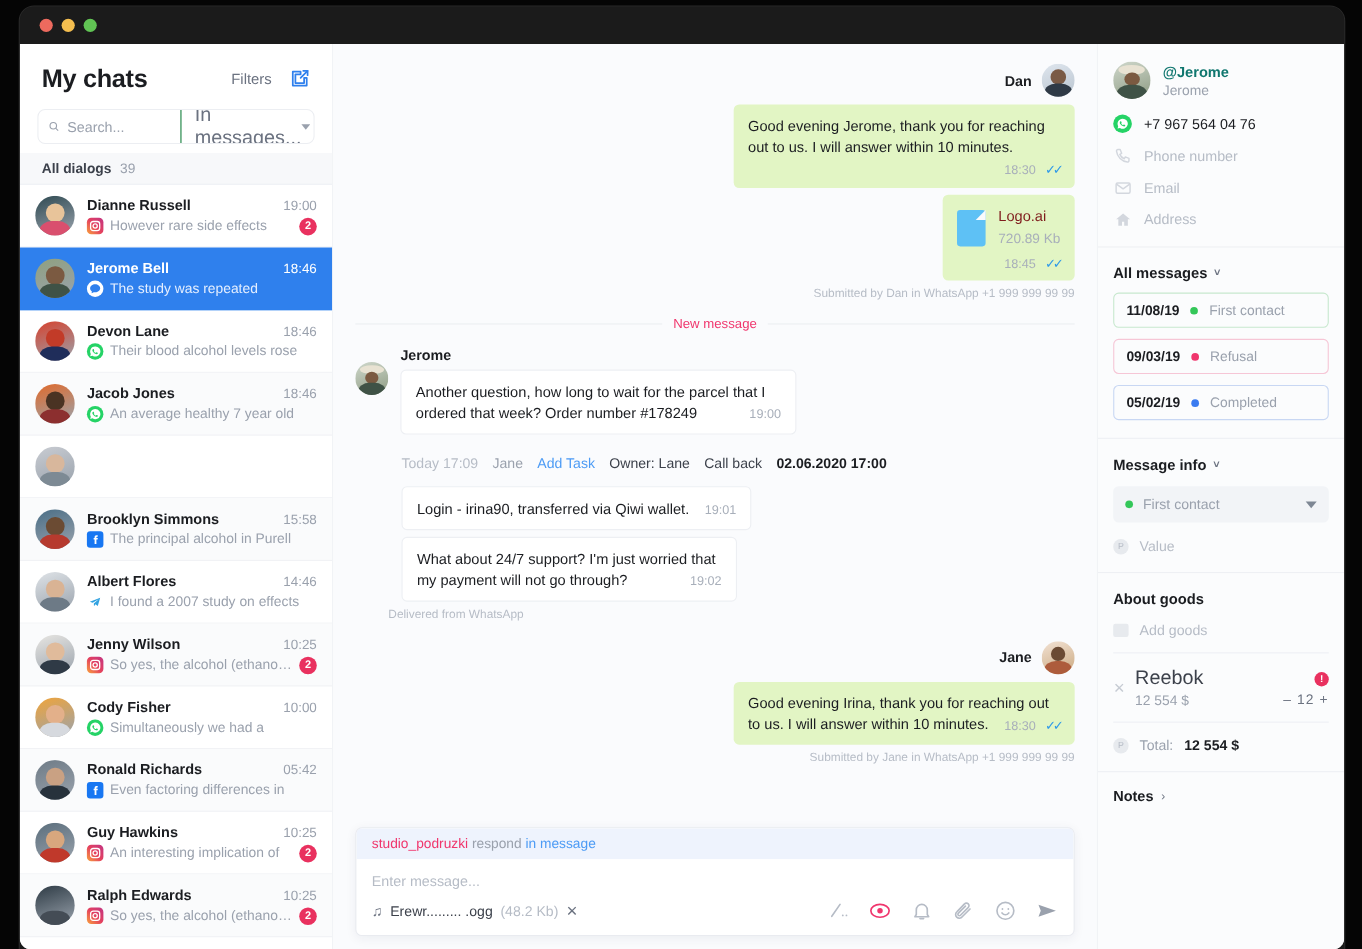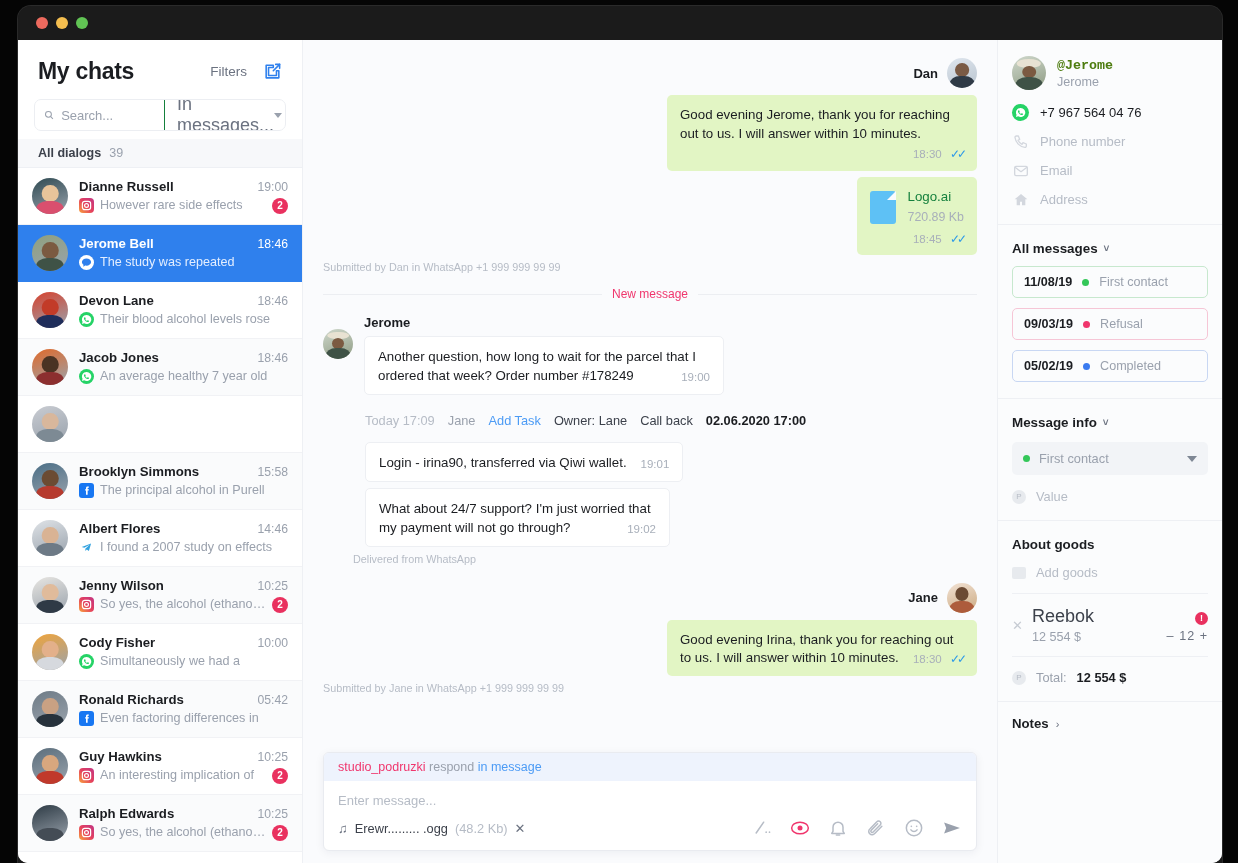--- a/index.html
+++ b/index.html
@@ -169,27 +169,27 @@
     padding: 11px 13px 8px 13px;
     font-size: 13.3px; line-height: 1.42;
     color: #1b1d21;
     position: relative;
     border-radius: 5px;
   }
   .bubble.green { background: #e2f5c4; }
   .bubble.white { background: #fff; border: 1px solid #edeff3; }
   .btime { font-size: 11.5px; color: #a8afba; float: right; margin: 2px 0 0 14px; }
   .ticks { display: inline-block; color: #2f9ae8; font-size: 12px; margin-left: 5px; letter-spacing: -3px; }
-  .meta-note { font-size: 10.8px; color: #b6bcc6; margin: 4px 0 0 0; }
+  .meta-note { font-size: 10.8px; color: #b6bcc6; text-align: right; margin: 4px 0 0 0; }
   .meta-note.left { text-align: left; }
 
   .file-card { display: flex; align-items: center; gap: 12px; }
   .file-ico { width: 26px; height: 33px; background: #5ec1f5; border-radius: 3px; position: relative; }
   .file-ico:after { content: ""; position: absolute; right: 0; top: 0; border-width: 0 0 9px 9px; border-style: solid; border-color: transparent transparent #fafbfd transparent; }
-  .file-name { font-size: 13.3px; color: #15803d; }
+  .file-name { font-size: 13.3px; color: #7f1d1d; }
   .file-size { font-size: 12.4px; color: #a8afba; margin-top: 2px; }
 
   .newmsg-div { display: flex; align-items: center; gap: 10px; margin: 14px 0 14px 0; }
   .newmsg-div .ln { flex: 1; height: 1px; background: #eceef2; }
   .newmsg-div .lb { font-size: 12px; color: #f0366d; }
 
   .in-head { display: flex; align-items: flex-start; gap: 11px; }
   .in-av { width: 30px; height: 30px; min-width: 30px; border-radius: 50%; overflow: hidden; position: relative; margin-top: 14px; }
   .in-name { font-size: 13px; font-weight: 700; color: #1b1d21; margin-bottom: 6px; }
 
@@ -233,21 +233,21 @@
   .rpanel {
     width: 225px; min-width: 225px;
     background: #fbfcfd;
     border-left: 1px solid #eef0f4;
     display: flex; flex-direction: column;
     overflow: hidden;
   }
   .rp-sec { padding: 16px 14px; border-bottom: 1px solid #eef0f4; }
   .rp-contact { display: flex; align-items: center; gap: 11px; margin-bottom: 14px; }
   .rp-av { width: 34px; height: 34px; border-radius: 50%; overflow: hidden; position: relative; }
-  .rp-handle { font-size: 13.3px; font-weight: 700; color: #4d7c0f; font-family: Liberation Mono, monospace; }
+  .rp-handle { font-size: 13.3px; font-weight: 700; color: #0f766e; }
   .rp-sub { font-size: 12.6px; color: #9aa1ad; margin-top: 2px; }
   .rp-line { display: flex; align-items: center; gap: 11px; margin-bottom: 12px; }
   .rp-line:last-child { margin-bottom: 0; }
   .rp-line .ic { width: 17px; height: 17px; min-width: 17px; color: #d3d7de; display: flex; align-items: center; justify-content: center; }
   .rp-line .ic svg { width: 16px; height: 16px; }
   .rp-line .ic.wa { background: #25d366; color: #fff; border-radius: 50%; }
   .rp-line .ic.wa svg { width: 11px; height: 11px; }
   .rp-line .txt { font-size: 13px; color: #b6bcc6; }
   .rp-line .txt.dark { color: #1b1d21; }
 

